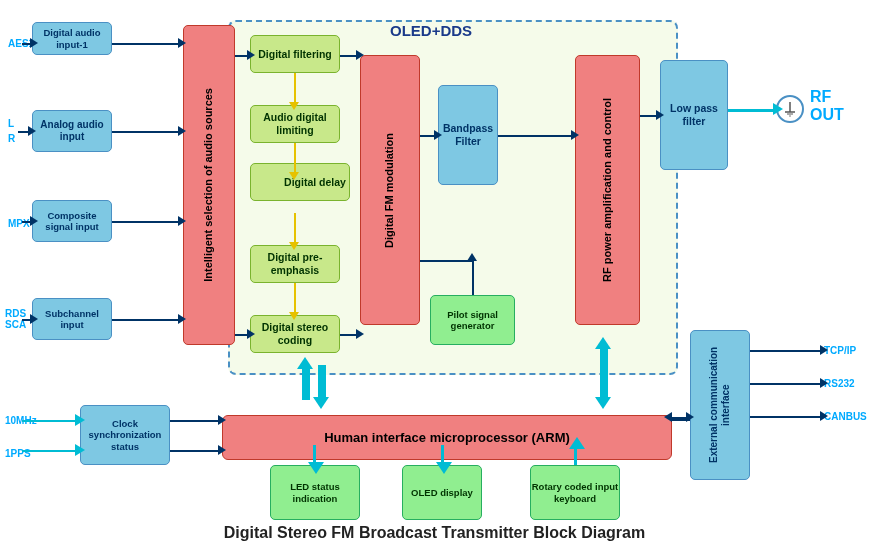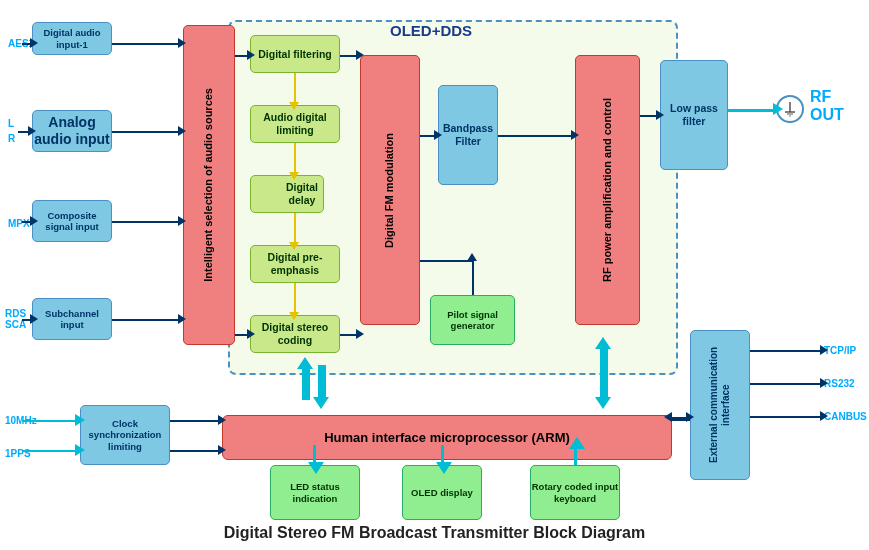--- a/index.html
+++ b/index.html
@@ -166,21 +166,21 @@
 
   <div class="label-text" style="left:824px; top:345px; color:#00aaff;">TCP/IP</div>
   <div class="label-text" style="left:824px; top:378px; color:#00aaff;">RS232</div>
   <div class="label-text" style="left:824px; top:411px; color:#00aaff;">CANBUS</div>
 
   <div class="block blue-block" style="left:32px; top:22px; width:80px; height:33px; font-size:9.5px;">
     <span>Digital
 audio input-1</span>
   </div>
 
-  <div class="block blue-block" style="left:32px; top:110px; width:80px; height:42px; font-size:14px;">
+  <div class="block blue-block" style="left:32px; top:110px; width:80px; height:42px; font-size:10px;">
     <span>Analog
 audio input</span>
   </div>
 
   <div class="block blue-block" style="left:32px; top:200px; width:80px; height:42px; font-size:9.5px;">
     <span>Composite
 signal input</span>
   </div>
 
   <div class="block blue-block" style="left:32px; top:298px; width:80px; height:42px; font-size:9.5px;">
@@ -195,21 +195,21 @@
   <div class="block yellow-green-block" style="left:250px; top:35px; width:90px; height:38px;justify-content:center;">
     <span>Digital
 filtering</span>
   </div>
 
   <div class="block yellow-green-block" style="left:250px; top:105px; width:90px; height:38px;">
     <span>Audio digital
 limiting</span>
   </div>
 
-  <div class="block yellow-green-block" style="left:250px; top:175px; width:74px; height:38px;padding-left:30px;">
+  <div class="block yellow-green-block" style="left:250px; top:163px; width:100px; height:38px;padding-left:30px;">
     <span>Digital
 delay</span>
   </div>
 
   <div class="block yellow-green-block" style="left:250px; top:245px; width:90px; height:38px;">
     <span>Digital
 pre-emphasis</span>
   </div>
 
   <div class="block yellow-green-block" style="left:250px; top:315px; width:90px; height:38px;">
@@ -239,21 +239,21 @@
   </div>
 
   <div class="block green-block" style="left:430px; top:295px; width:85px; height:50px; font-size:9.5px;">
     <span>Pilot signal
 generator</span>
   </div>
 
   <div class="block blue-block" style="left:80px; top:405px; width:90px; height:60px; font-size:9.5px;">
     <span>Clock
 synchronization
-limiting</span>
+status</span>
   </div>
 
   <div class="block red-block" style="left:222px; top:400px; width:450px; height:45px; font-size:13px; border-radius:6px;margin-top:15px;">
     <span>Human interface microprocessor (ARM)</span>
   </div>
 
   <div class="block green-block" style="left:270px; top:465px; width:90px; height:55px; font-size:9.5px;">
     <span>LED status
 indication</span>
   </div>

